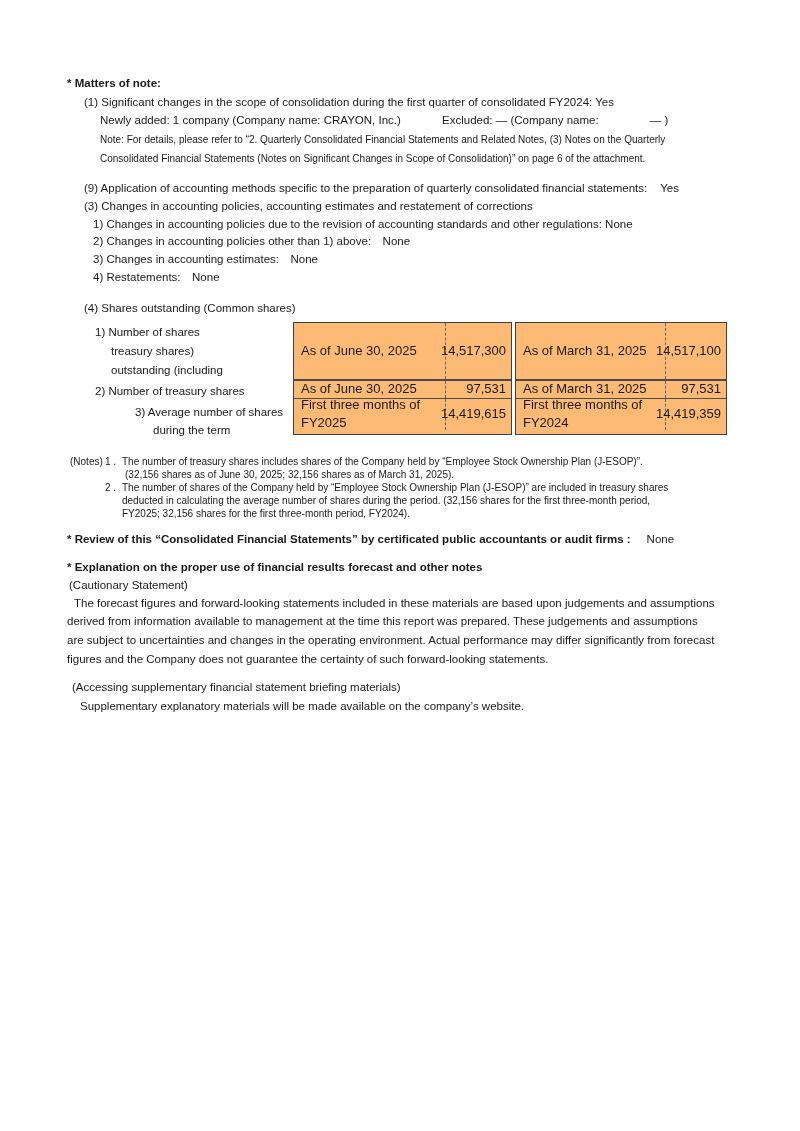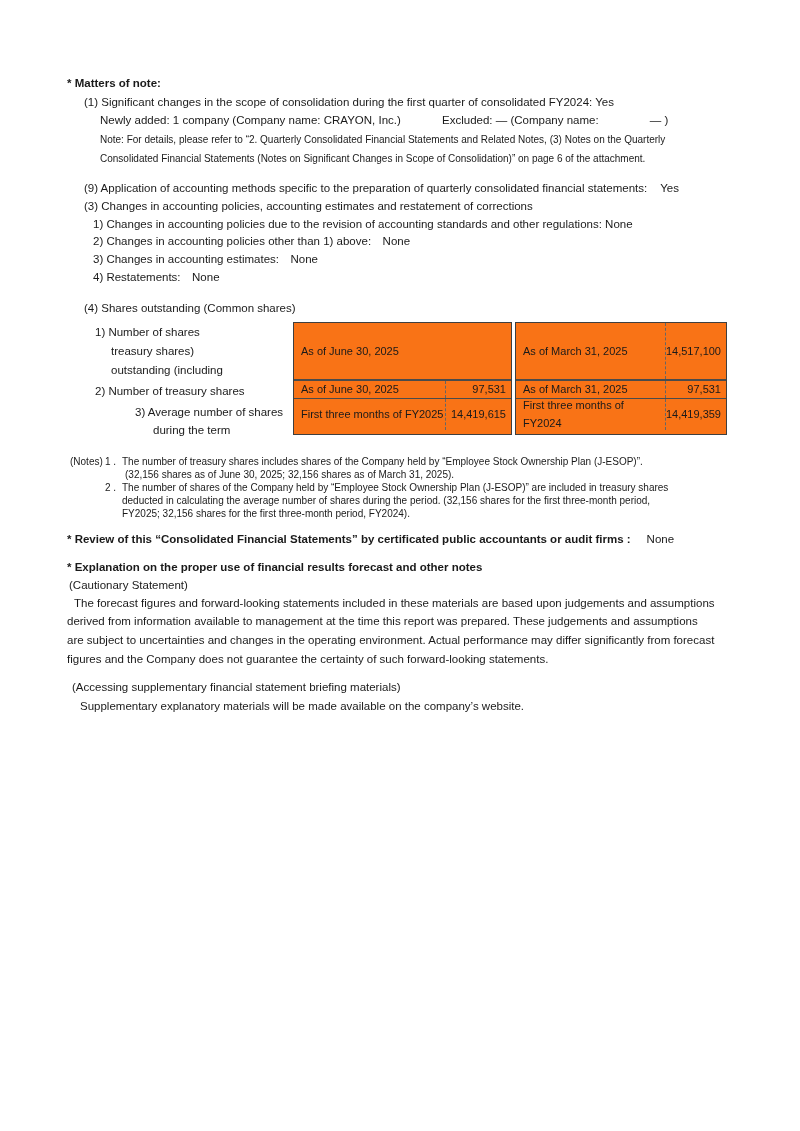--- a/index.html
+++ b/index.html
@@ -29,21 +29,21 @@
   
   .shares-row { display:flex; margin-top:4px; }
   .share-labels { width:226px; padding-left:28px; flex:none; }
   .lab-b1 { height:59px; line-height:19px; padding-top:1px; }
   .lab-b2 { height:20px; line-height:20px; }
   .lab-b3 { height:34px; line-height:18px; padding-top:2px;margin-left:40px; }
   .cont  { padding-left:16px; }
   .cont2 { padding-left:18px; }
 
   .stables { display:flex; gap:3px; flex:none; }
-  .stable { border:1.5px solid #3f3f3f; background:#f97316; font-size:11px; }
+  .stable { border:1.5px solid #3f3f3f; background:#fdba74; font-size:13px; }
   .stable.tleft  { width:219px; }
   .stable.tright { width:212px; }
   .srow { display:flex; }
   .srow.r1 { height:56px; }
   .srow.r2 { height:19px; border-top:2px solid #4b4b4b; }
   .srow.r3 { height:32px; border-top:1px solid #4b4b4b; }
   .slbl { flex:1; display:flex; align-items:center; padding-left:7px; }
   .sval { display:flex; align-items:center; justify-content:flex-end;
           padding-right:5px; border-left:1px dashed #666; }
   .tleft  .sval { width:66px; flex:none; }
@@ -108,20 +108,21 @@
         <div class="lab-b3">
           <div>3) Average number of shares</div>
           <div class="cont2">during the term</div>
         </div>
       </div>
 
       <div class="stables">
         <div class="stable tleft">
           <div class="srow r1">
             <div class="slbl">As of June 30, 2025</div>
+            <div class="sval">14,517,300</div>
           </div>
           <div class="srow r2">
             <div class="slbl">As of June 30, 2025</div>
             <div class="sval">97,531</div>
           </div>
           <div class="srow r3">
             <div class="slbl">First three months of FY2025</div>
             <div class="sval">14,419,615</div>
           </div>
         </div>

